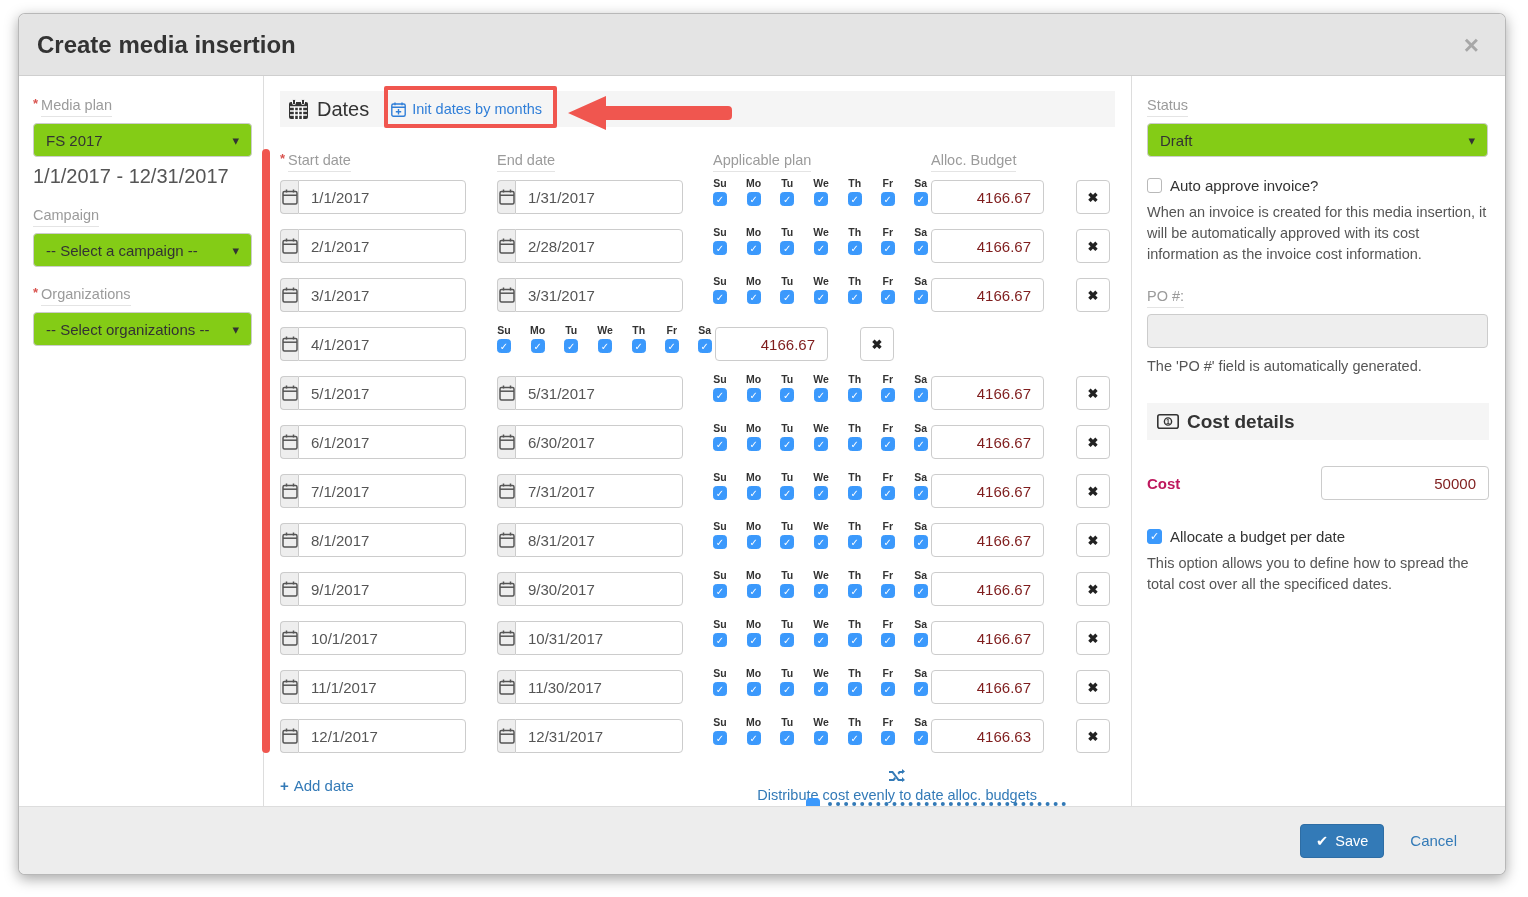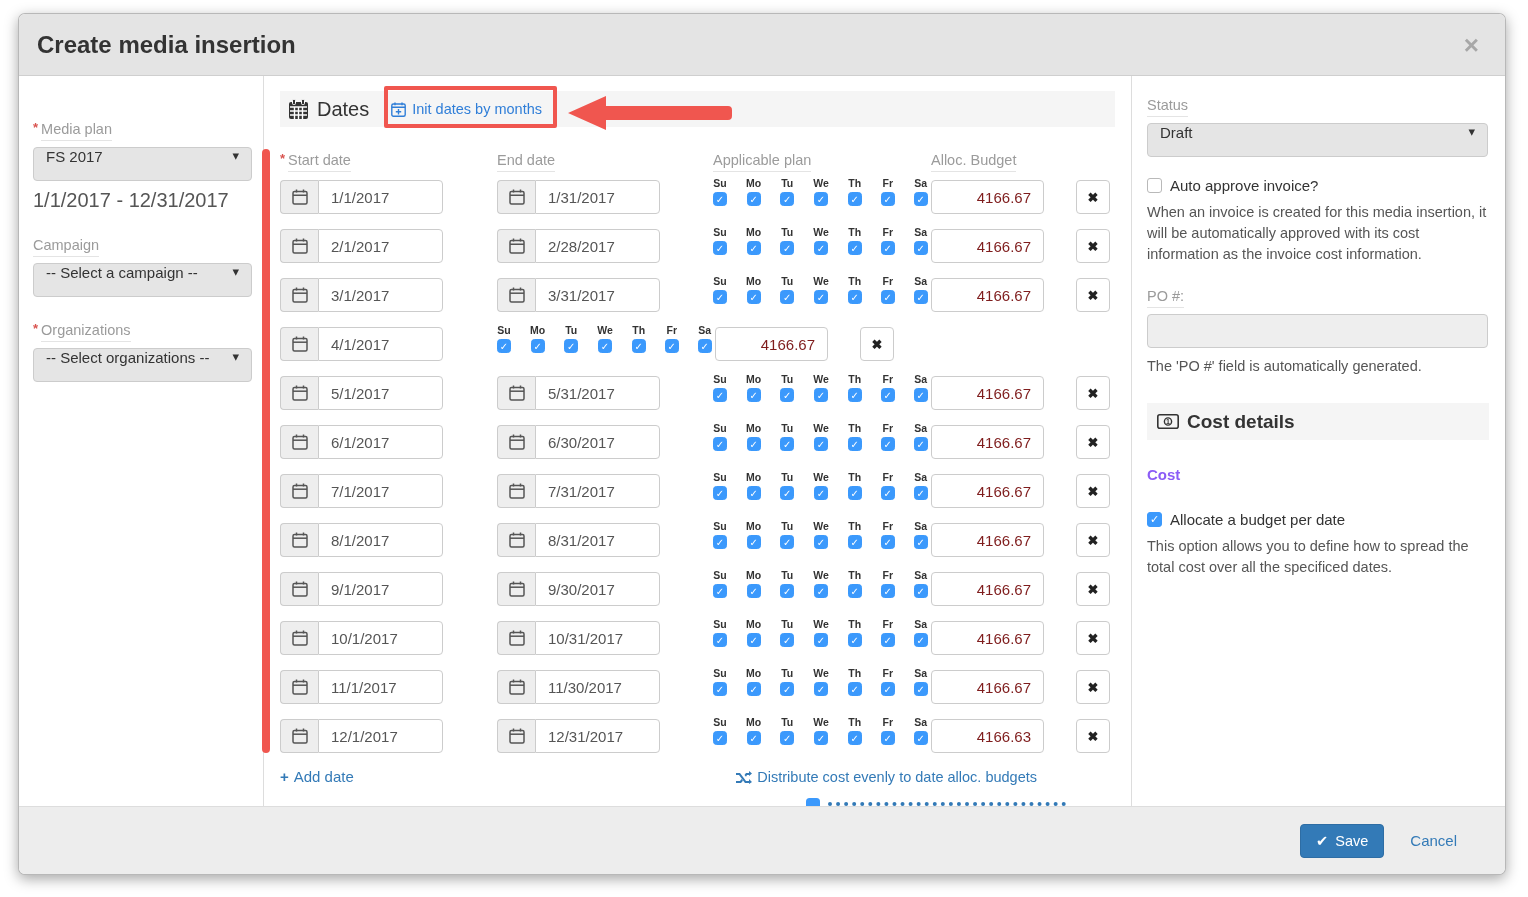--- a/index.html
+++ b/index.html
@@ -16,29 +16,29 @@
     line-height:20px; cursor:pointer; padding-right:8px; }
   
   .modal-body { flex:1 1 auto; display:flex; position:relative; background:#fff; overflow:hidden; }
   .col-left { width:245px; flex:0 0 auto; border-right:1px solid #ddd; padding:20px 12px 0 14px; }
   .col-mid { flex:1 1 auto; border-right:1px solid #ddd; padding:15px 16px 0 16px; position:relative; }
   .col-right { width:373px; flex:0 0 auto; padding:20px 16px 0 15px; }
   
   .field-label { color:#9b9b9b; font-size:14.5px; border-bottom:1px solid #e4e4e4;
     padding-bottom:3px; display:inline-block; }
   .req { color:#d9534f; font-size:13px; margin-right:3px; vertical-align:2px; font-weight:bold; }
-  .select { height:34px; border:1px solid #ccc; border-radius:4px; background:#e5e5e5;
-    display:flex; padding:0 12px; font-size:15px; color:#333; cursor:pointer; }
+  .select { height:34px; border:1px solid #ccc; border-radius:4px; background:#84cc16;
+    display:flex; align-items:center; padding:0 12px; font-size:15px; color:#333; cursor:pointer; }
   .select .caret { margin-left:auto; color:#333; font-size:13px; }
   .text-input { height:34px; border:1px solid #ccc; border-radius:4px; font-size:15px;
     color:#7f1d1d; padding:0 12px; font-family:"Liberation Sans", sans-serif; outline:none; }
   .muted { color:#555; font-size:14.5px; line-height:1.45; }
   a.link { color:#337ab7; text-decoration:none; cursor:pointer; }
   
-  .lfield { margin-bottom:18px;margin-top:24px; }
+  .lfield { margin-bottom:18px; }
   .lfield .select { width:219px; margin-top:6px; }
   .range-text { color:#555; font-size:20px; margin:8px 0 16px 0; }
   
   .section-bar { background:#f5f5f5; height:36px; display:flex; align-items:center;
     padding:0 10px 0 8px; position:relative; }
   .section-title { font-size:20px; color:#333; font-weight:500; margin-left:8px; }
   .init-link { margin-left:22px; font-size:14.5px; color:#2f7ed8; display:flex; align-items:center; gap:6px; cursor:pointer;justify-content:flex-end; }
   .anno-box { position:absolute; left:104px; top:-5px; width:173px; height:42px;
     border:4px solid #f0564f; border-radius:2px; pointer-events:none; }
   .anno-arrow { position:absolute; left:288px; top:3px; width:164px; height:38px; pointer-events:none; }
@@ -46,56 +46,56 @@
     background:#f0564f; border-radius:4px; z-index:5; }
   .cols-header { display:flex; margin-top:24px; margin-bottom:8px; }
   .cw-start { width:186px; margin-right:31px; }
   .cw-end { width:186px; margin-right:30px; }
   .cw-days { width:189px; margin-right:29px; }
   .cw-budget { width:113px; margin-right:32px; }
   .date-row { display:flex; align-items:flex-start; margin-bottom:15px; height:34px; }
   .input-group { display:flex; height:34px; }
   .input-addon { width:38px; background:#eee; border:1px solid #ccc; border-right:0;
     border-radius:4px 0 0 4px; display:flex; align-items:center; justify-content:center; }
-  .input-group input { width:125px; border:1px solid #ccc; border-radius:0 4px 4px 0;
+  .input-group input { width:168px; border:1px solid #ccc; border-radius:0 4px 4px 0;
     font-size:15px; color:#555; padding:16px 12px; outline:none; font-family:"Liberation Sans", sans-serif; }
   .days-block { display:flex; width:189px; margin-top:-3px;gap:19px; }
   .day-col { width:27px; display:flex; flex-direction:column; align-items:center; }
   .day-label { font-size:10.5px; font-weight:bold; color:#333; }
   .day-checkbox { width:14px; height:14px; margin-top:3px; border-radius:3.5px;
     background:#3b99fc; border:1px solid #3b99fc; color:#fff; font-size:10px;
     display:flex; align-items:center; justify-content:center; cursor:pointer; }
   .budget-input { width:113px; text-align:right; }
   .del-btn { width:34px; height:34px; border:1px solid #ccc; border-radius:4px; background:#fff;
     color:#222; font-size:13px; font-weight:bold; display:flex; align-items:center;
     justify-content:center; cursor:pointer; }
   .actions-row { display:flex; margin-top:10px; font-size:14.5px; align-items:center; }
   .add-date { display:flex; gap:5px; align-items:center; font-size:15px; }
   .distribute { margin-left:auto; margin-right:78px; display:flex; gap:5px; align-items:center;
-    text-decoration:underline; }
+    text-decoration:underline;flex-direction:column; }
   .clipped-row { position:absolute; bottom:0; left:542px; height:8px; overflow:hidden;
     display:flex; gap:8px; align-items:flex-start; }
   .clipped-check { width:14px; height:14px; background:#3b99fc; border-radius:3.5px; }
   .clipped-text { width:238px; height:14px; border-top:4px dotted #337ab7; margin-top:4px; }
   
   .rfield { margin-bottom:14px; }
   .col-right .select { width:341px; margin-top:6px; }
   .check-row { display:flex; align-items:center; gap:8px; margin:20px 0 8px 0; }
   .checkbox { width:15px; height:15px; border-radius:3px; border:1px solid #b9b9b9;
     background:#fff; display:flex; align-items:center; justify-content:center;
     font-size:11px; color:#fff; cursor:pointer; flex:0 0 auto; }
   .checkbox.checked { background:#3b99fc; border-color:#3b99fc; }
   .check-label { font-size:15px; color:#333; }
   .po-input { width:341px; background:#eee; margin-top:6px; }
   .note { margin-top:8px; }
   .rsection-bar { background:#f5f5f5; height:37px; display:flex; align-items:center;
     padding:0 10px; margin-top:26px; }
   .rsection-title { font-size:19px; color:#333; font-weight:700; margin-left:8px; }
   .cost-row { display:flex; align-items:center; margin-top:26px; }
-  .cost-label { font-size:15px; font-weight:bold; color:#8b5cf6; }
+  .cost-label { font-size:15px; font-weight:bold; color:#be185d; }
   .cost-input { width:168px; margin-left:auto; text-align:right; }
   
   .modal-footer { height:68px; flex:0 0 auto; background:#ededed; border-top:1px solid #ddd;
     display:flex; align-items:center; justify-content:flex-end; padding-right:48px; gap:26px; }
   .save-btn { background:#337ab7; border:1px solid #2e6da4; color:#fff; font-size:14.5px;
     border-radius:4px; padding:8px 15px; display:flex; align-items:center; gap:7px; cursor:pointer;
     font-family:"Liberation Sans", sans-serif; }
   .cancel-link { font-size:15px; }
   svg { display:block; }
 </style>
@@ -1100,20 +1100,21 @@
             <rect x="0.8" y="0.8" width="20.4" height="13.4" rx="2" fill="none" stroke="#333" stroke-width="1.6"></rect>
             <circle cx="11" cy="7.5" r="3.6" fill="none" stroke="#333" stroke-width="1.4"></circle>
             <text x="11" y="10" text-anchor="middle" font-size="7" font-weight="bold" fill="#333" font-family="Liberation Sans, sans-serif">1</text>
           </svg>
         </span>
         <span class="rsection-title">Cost details</span>
       </div>
 
       <div class="cost-row">
         <span class="cost-label">Cost</span>
+        <input class="text-input cost-input" value="50000" style="">
       </div>
 
       <div class="check-row" style="margin-top:28px;">
         <div class="checkbox checked">
             <span>✓</span>
           </div>
         <span class="check-label">Allocate a budget per date</span>
       </div>
       <div class="muted">This option allows you to define how to spread the total cost over all the specificed dates.</div>
     </div>

